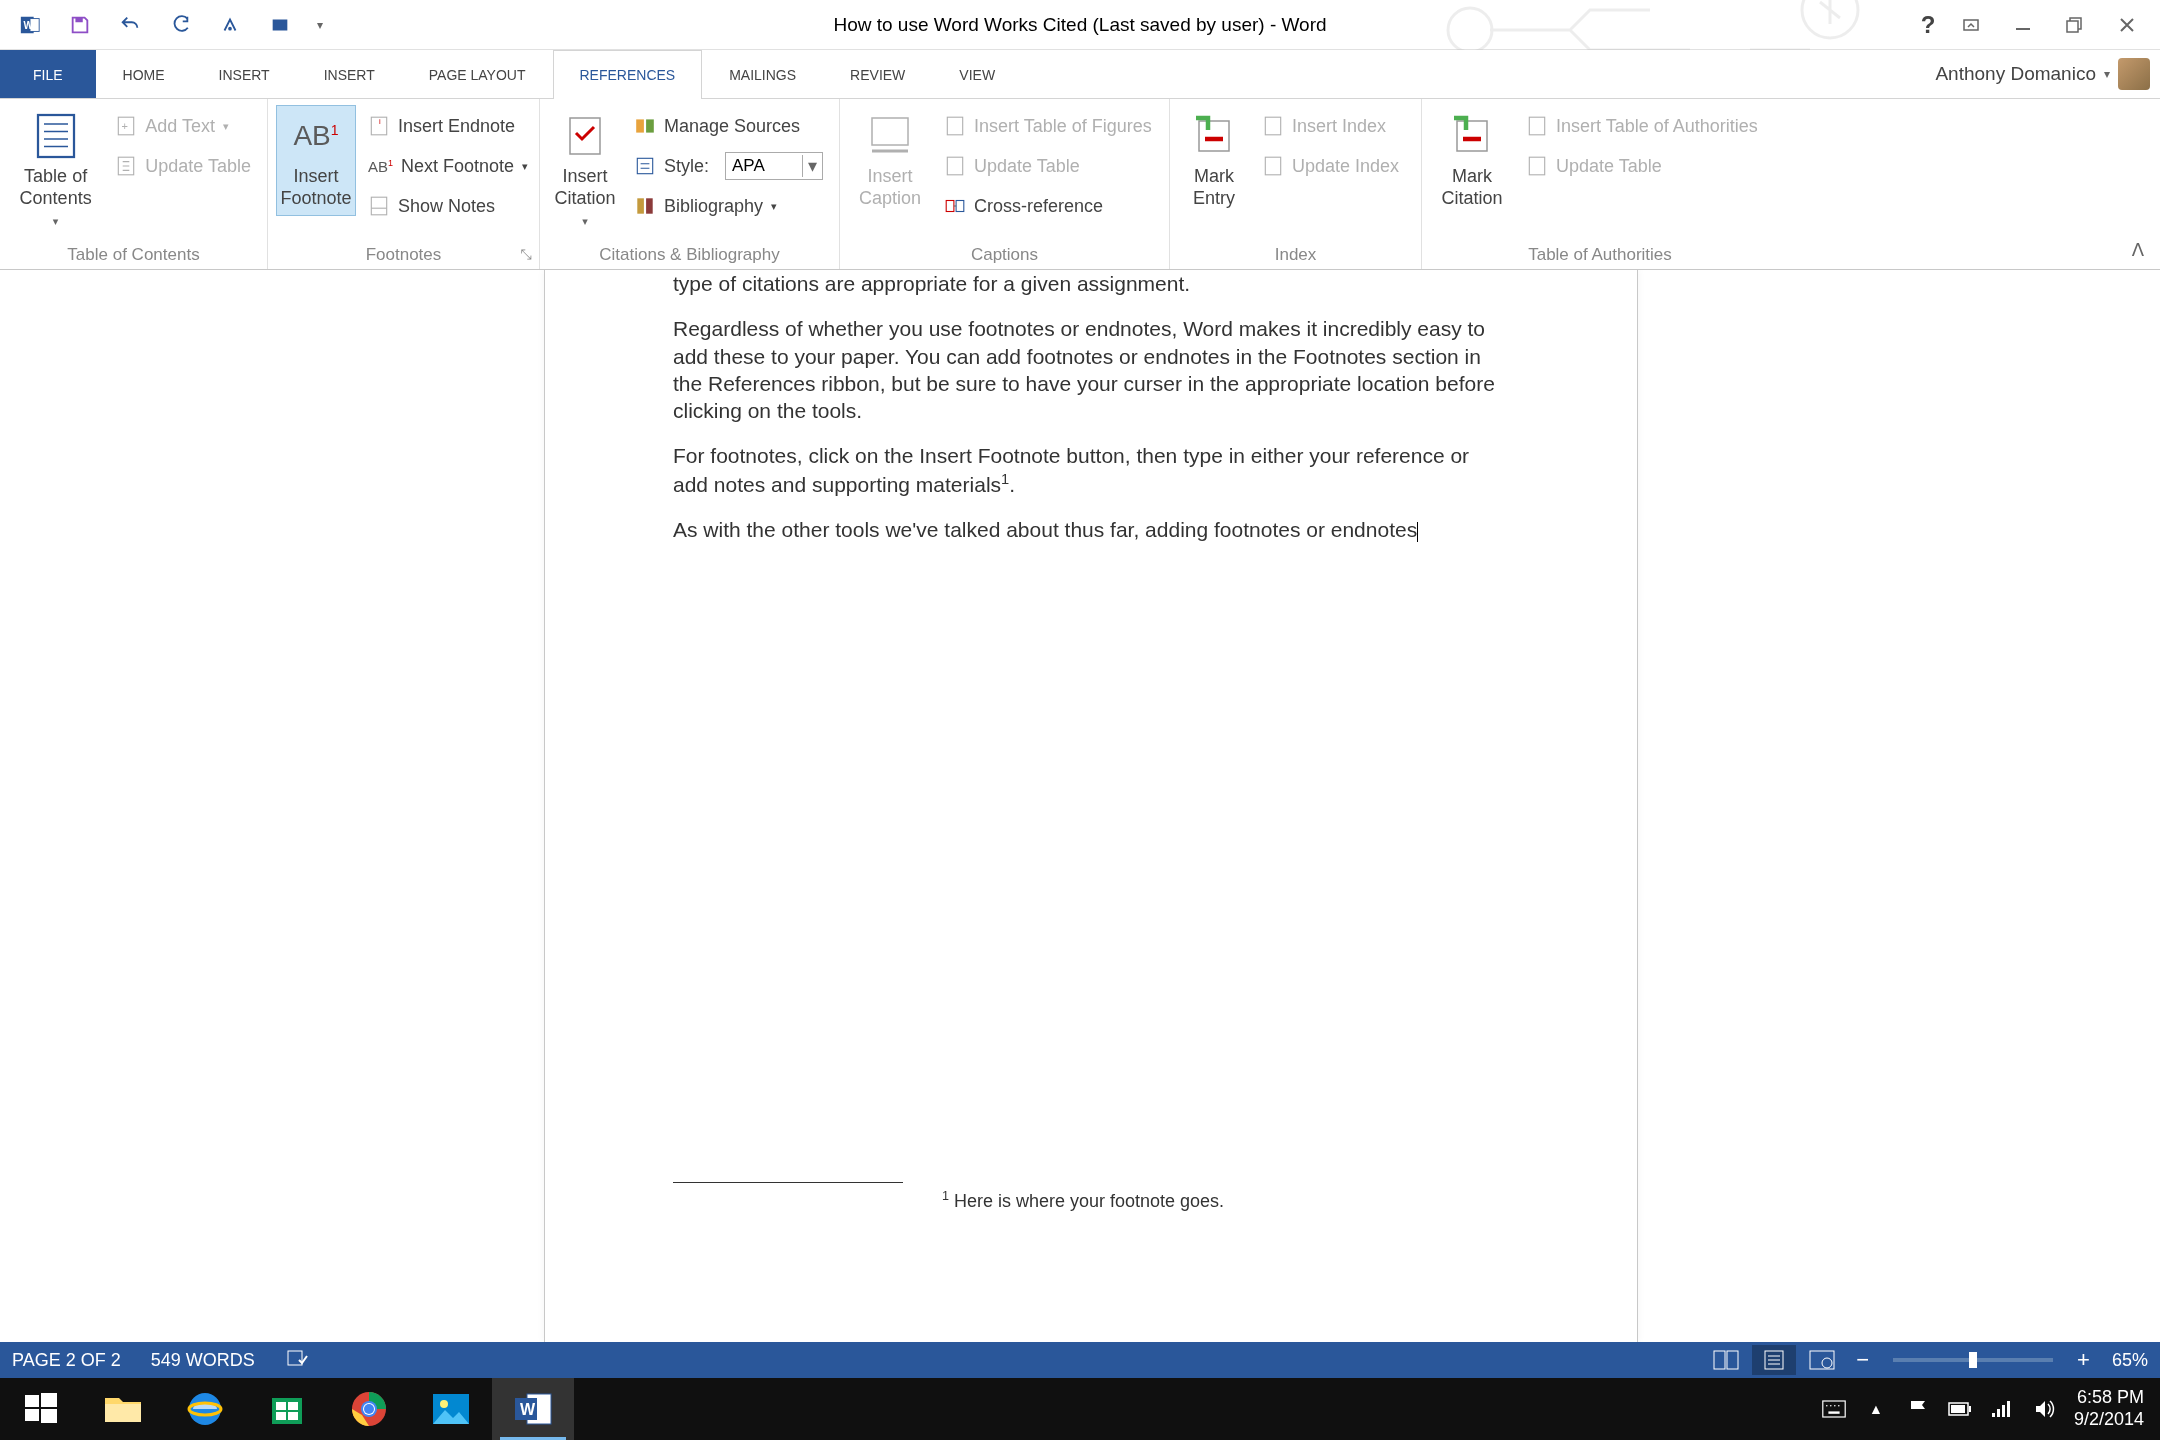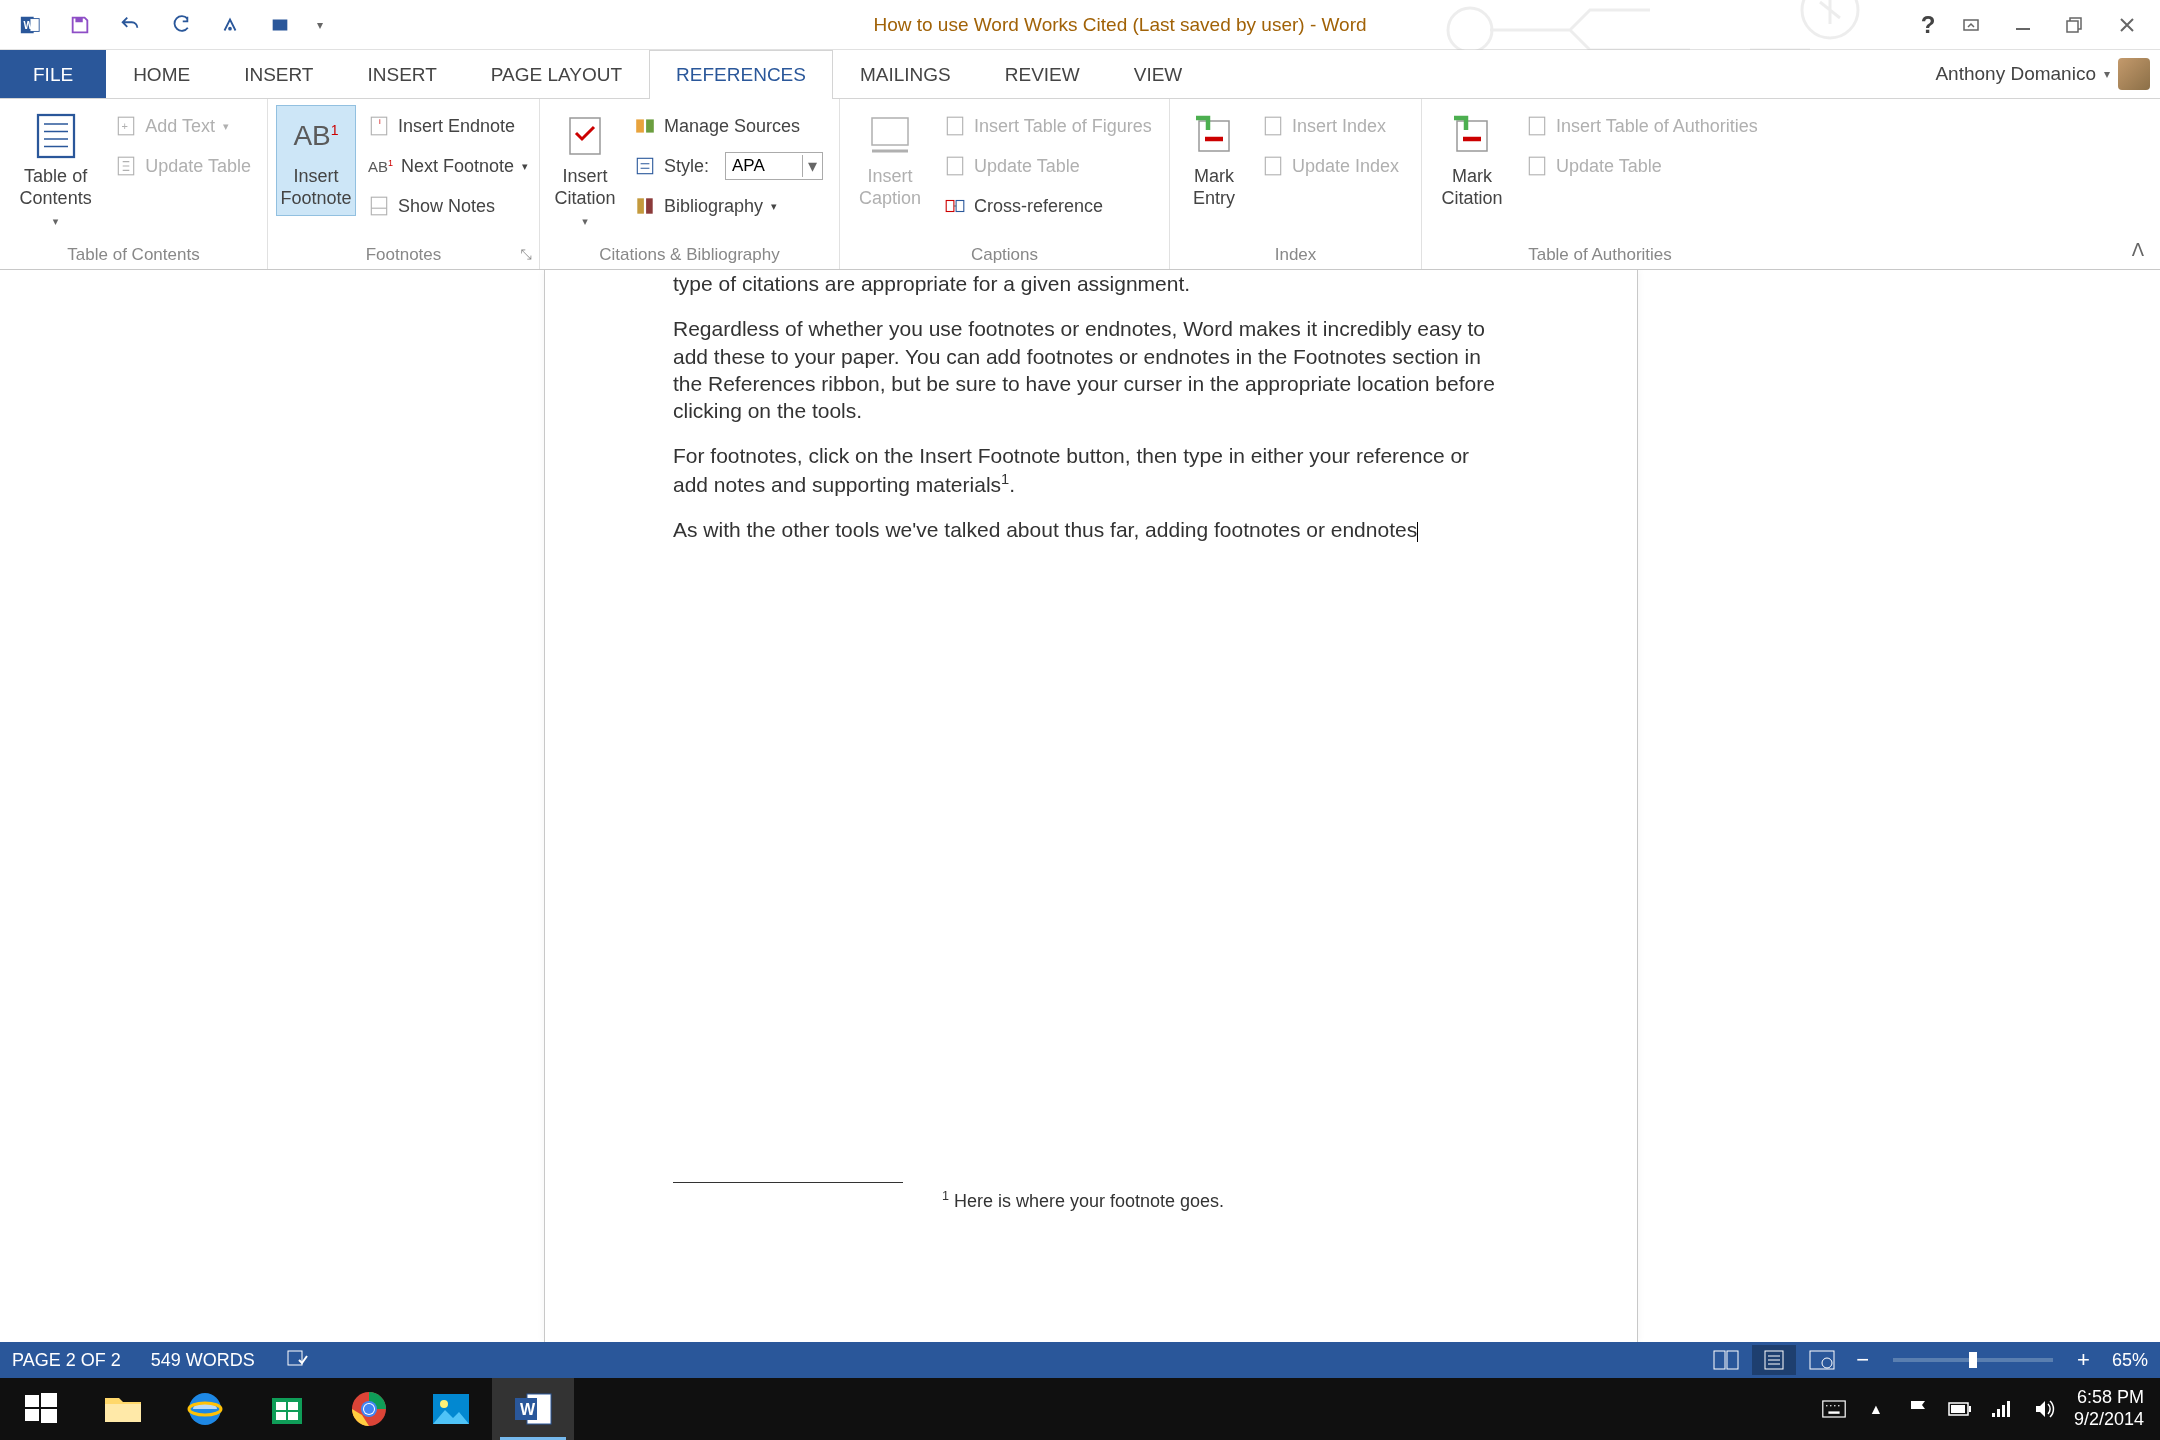--- a/index.html
+++ b/index.html
@@ -4,29 +4,29 @@
 <style>
 *{margin:0;padding:0;box-sizing:border-box;font-family:"Segoe UI",Arial,sans-serif;}
 html,body{width:2160px;height:1440px;overflow:hidden;}
 body{transform-origin:top left;}
 
 
 .titlebar{height:50px;background:#fff;display:flex;align-items:center;position:relative;border-bottom:1px solid #e1e1e1;}
 .titlebar-left{display:flex;align-items:center;gap:6px;padding-left:8px;}
 .qat-btn{width:44px;height:40px;display:flex;align-items:center;justify-content:center;color:#2a579a;cursor:pointer;}
 .qat-btn svg{width:22px;height:22px;}
-.title-text{position:absolute;left:50%;transform:translateX(-50%);font-size:19px;color:#a16207;margin-left:40px;}
+.title-text{position:absolute;left:50%;transform:translateX(-50%);font-size:19px;color:#000000;}
 .titlebar-right{position:absolute;right:0;display:flex;align-items:center;gap:2px;padding-right:8px;}
 .win-btn{width:50px;height:40px;display:flex;align-items:center;justify-content:center;color:#666;cursor:pointer;}
 .help-btn{width:32px;height:32px;color:#444;font-size:24px;font-weight:bold;display:flex;align-items:center;justify-content:center;cursor:pointer;}
 .deco{position:absolute;top:0;right:240px;width:500px;height:60px;opacity:.25;overflow:hidden;}
 
 
 .ribbon-tabs{height:48px;background:#fff;display:flex;align-items:stretch;position:relative;}
-.tab{padding:0 26px;display:flex;align-items:center;font-size:19px;color:#444;cursor:pointer;border:1px solid transparent;border-bottom:none;}
+.tab{padding:0 26px;display:flex;align-items:center;font-size:14px;color:#444;cursor:pointer;border:1px solid transparent;border-bottom:none;}
 .tab.file{background:#2a579a;color:#fff;padding:0 32px;}
 .tab.active{color:#2a579a;border-color:#d4d4d4;background:#fff;position:relative;z-index:2;}
 .tab.active::after{content:"";position:absolute;left:0;right:0;bottom:-1px;height:2px;background:#fff;}
 .user-area{position:absolute;right:10px;top:0;height:48px;display:flex;align-items:center;gap:8px;font-size:19px;color:#444;}
 .avatar{width:32px;height:32px;border-radius:4px;background:linear-gradient(135deg,#c49a6c,#8b6f47);}
 
 
 .ribbon{height:172px;background:#fff;border-top:1px solid #d4d4d4;border-bottom:1px solid #c8c8c8;display:flex;position:relative;}
 .group{border-right:1px solid #e1e1e1;display:flex;flex-direction:column;justify-content:space-between;padding:6px 8px 0;position:relative;}
 .group-label{font-size:17px;color:#888;text-align:center;padding:4px 0;}

